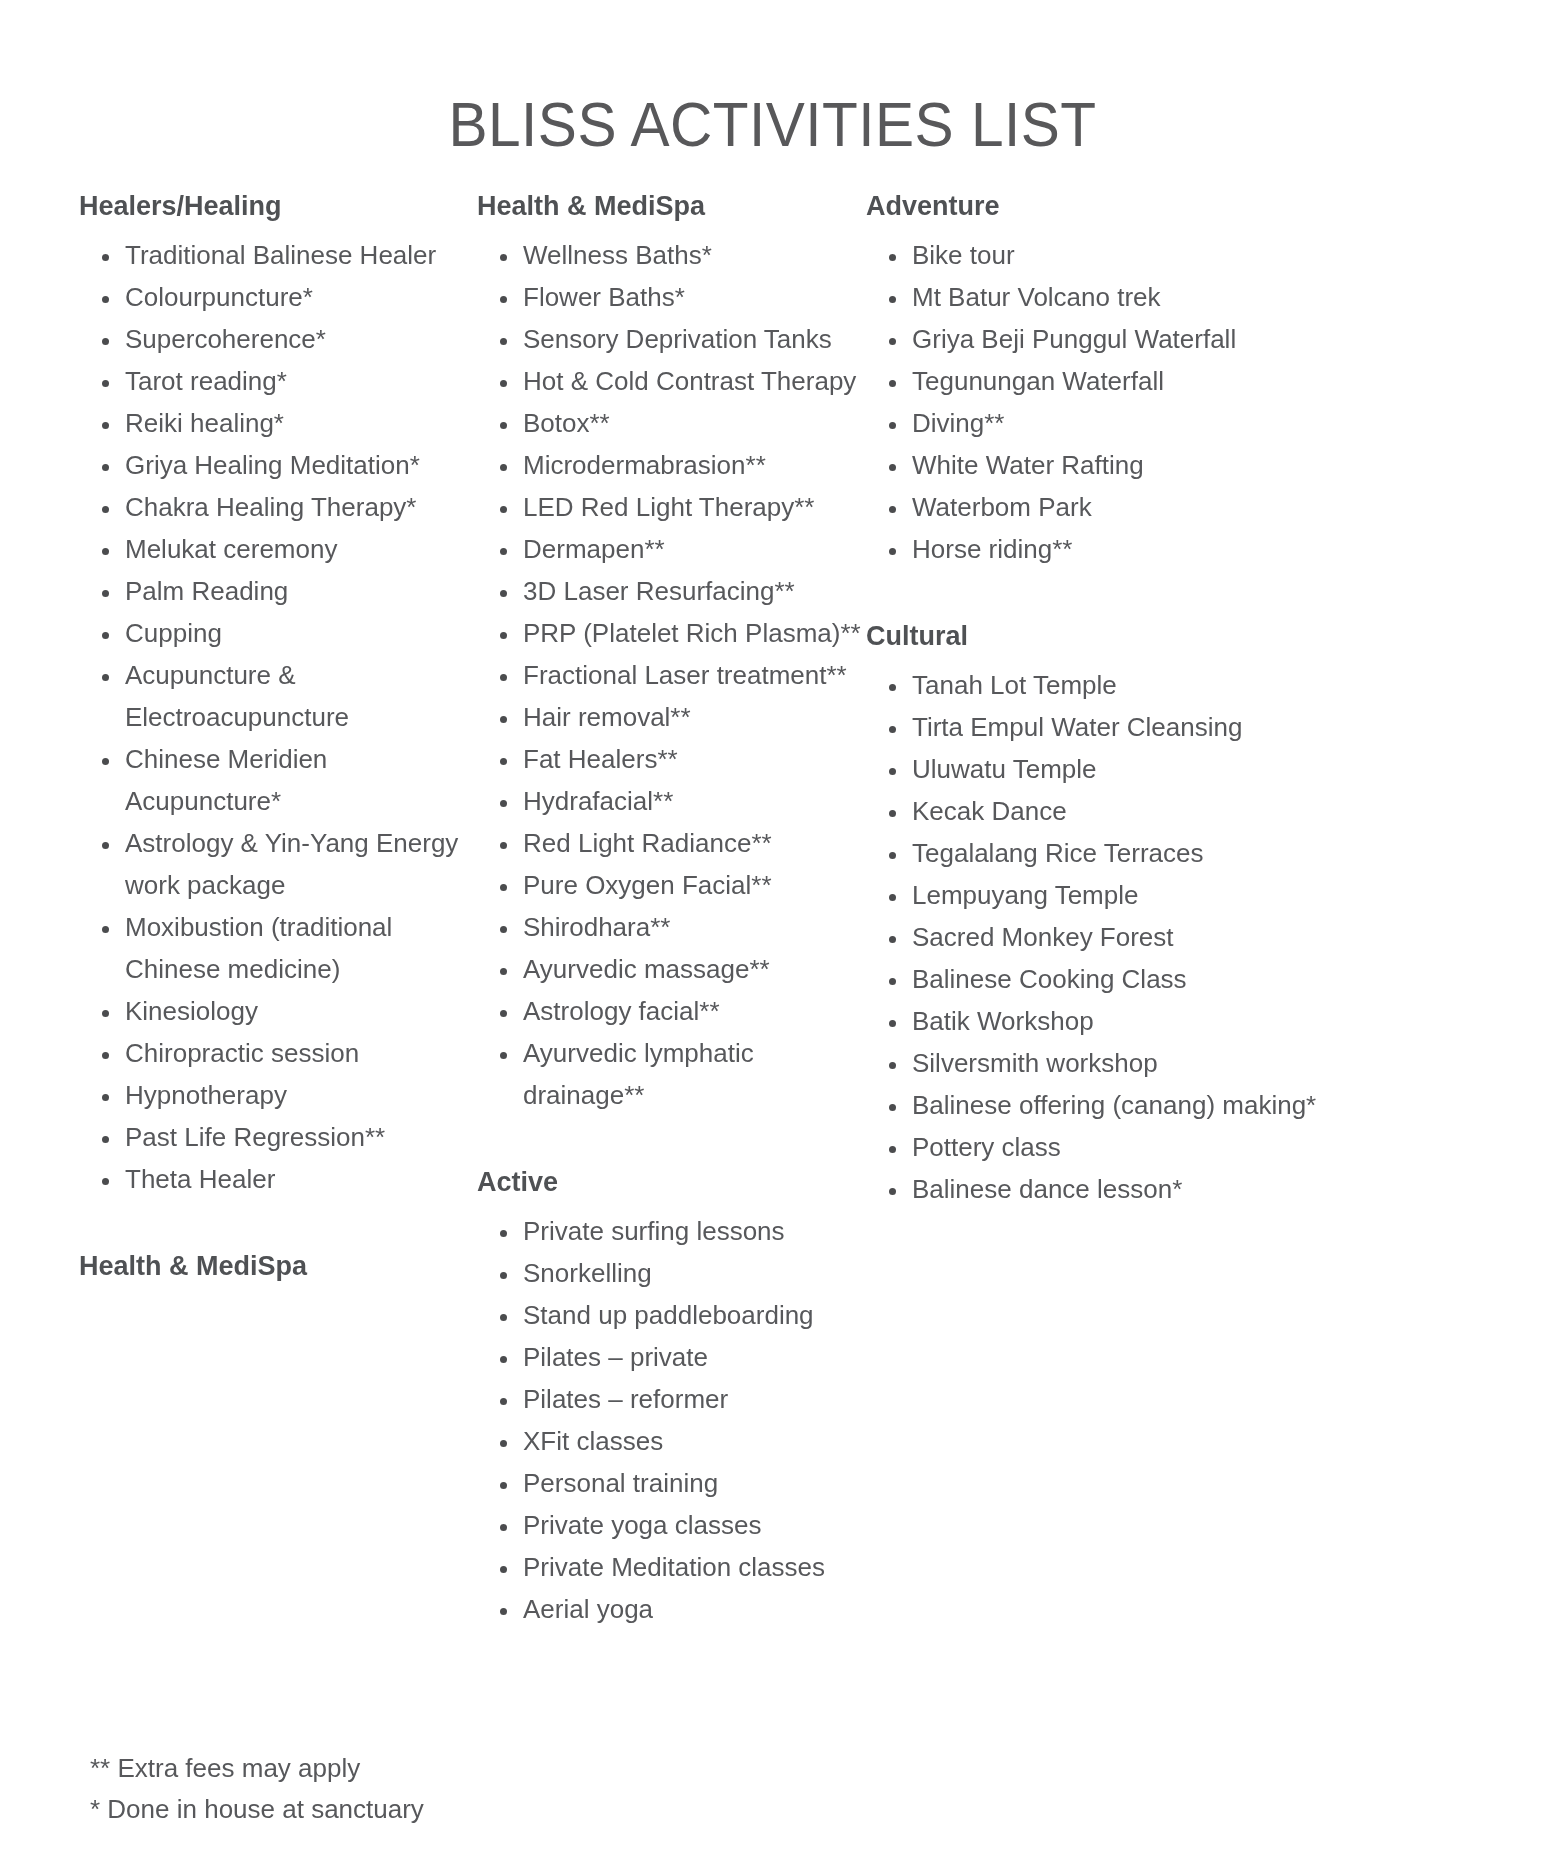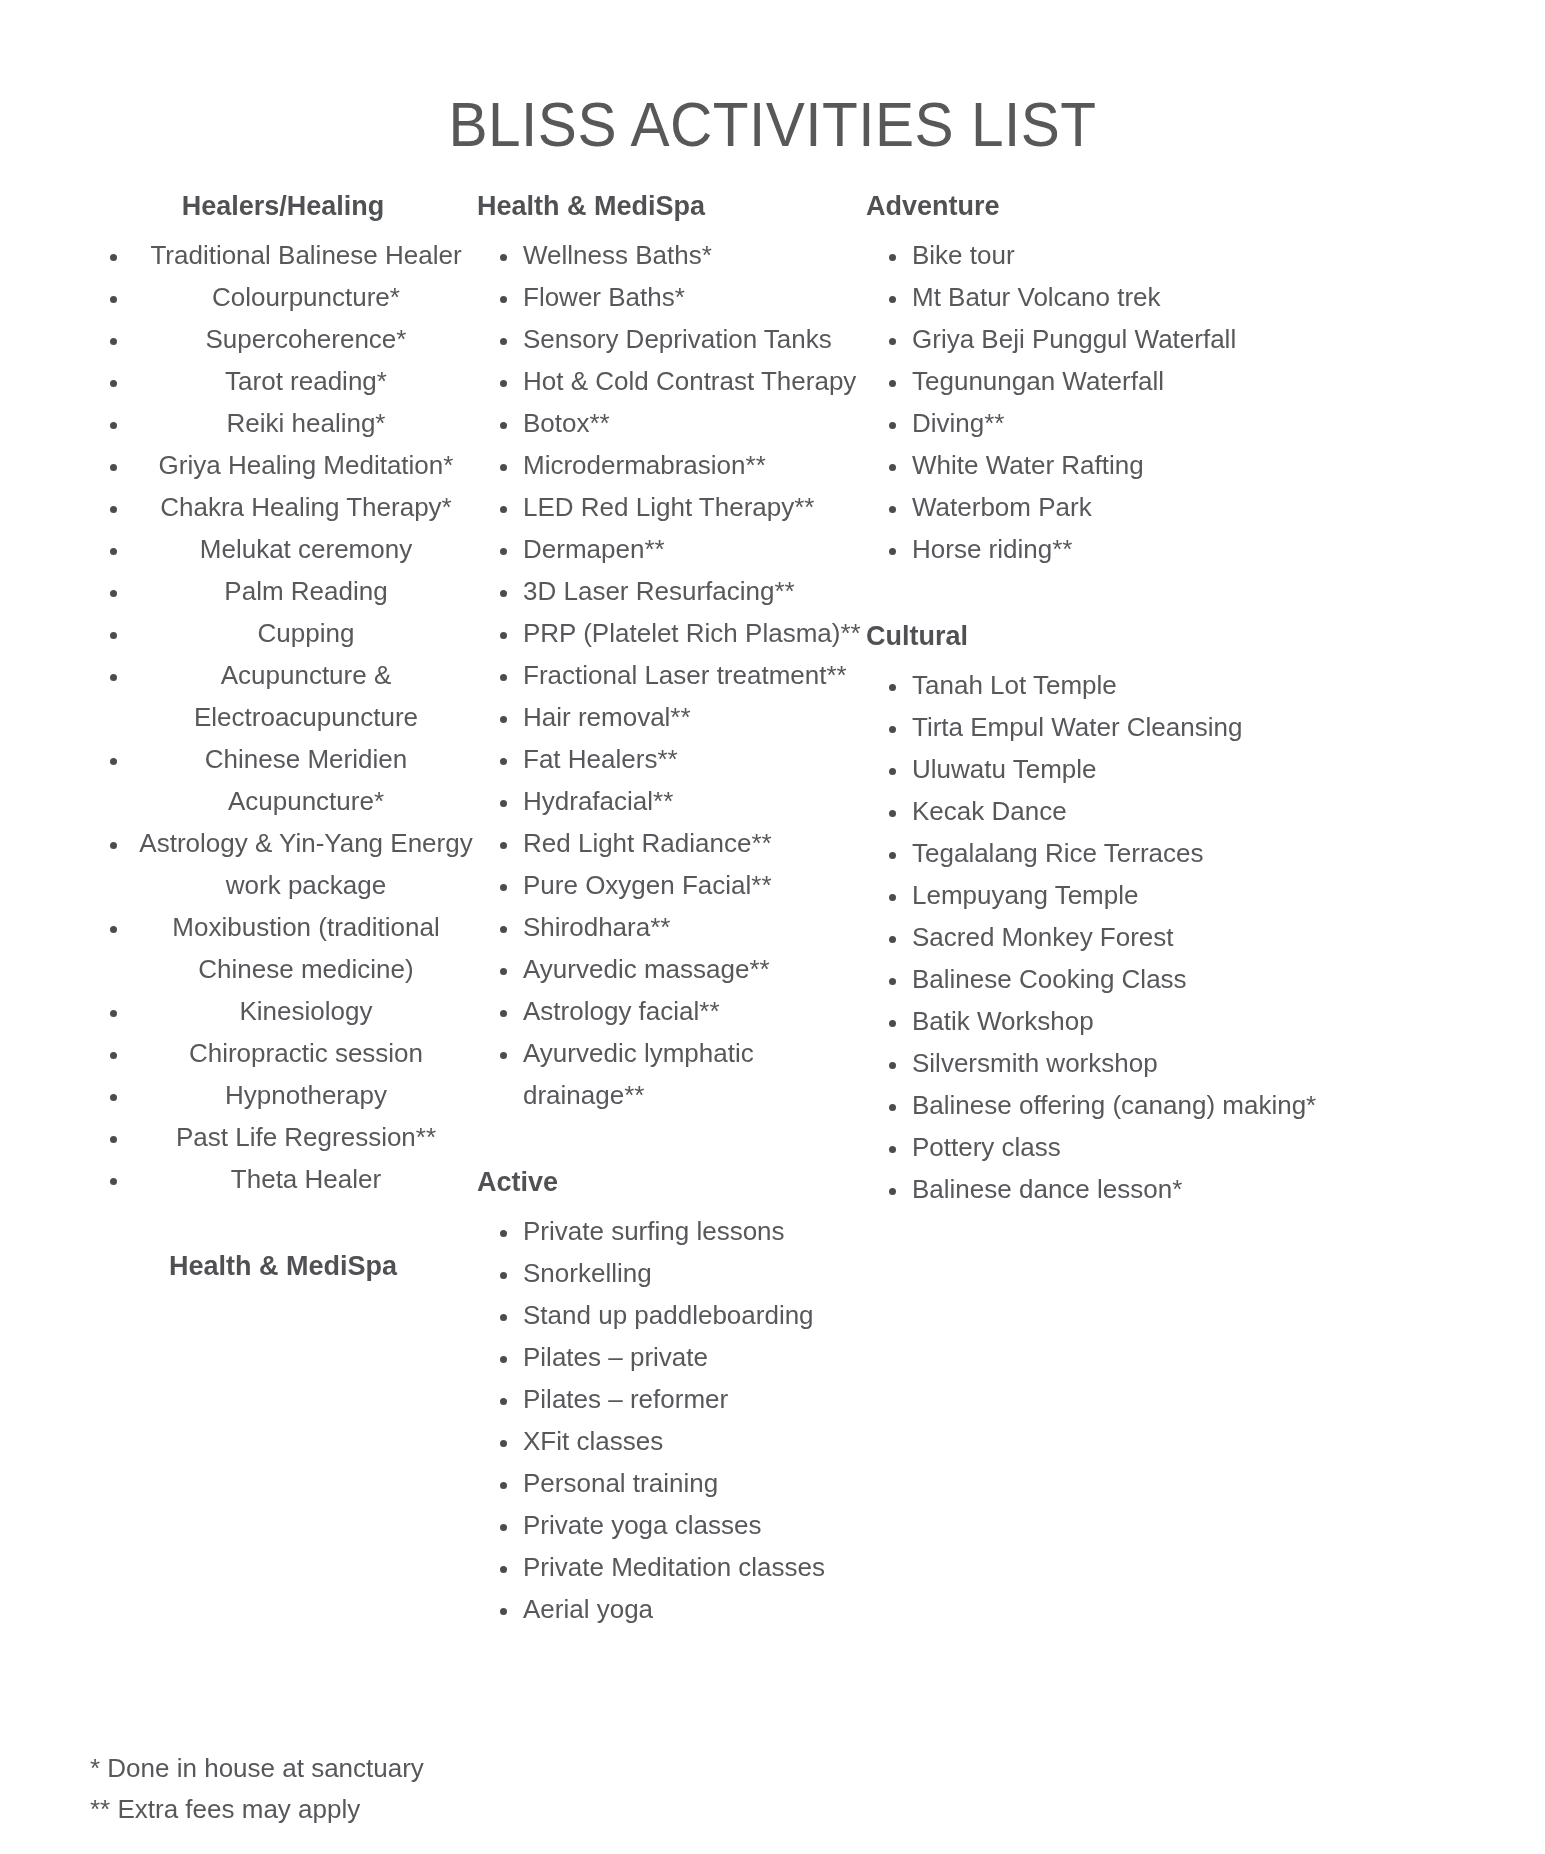--- a/index.html
+++ b/index.html
@@ -21,21 +21,21 @@
     text-align: center;
     font-size: 63px;
     font-weight: 400;
     letter-spacing: 0.5px;
     color: #58585a;
     transform: scaleX(0.93);
     transform-origin: 50% 50%;
     white-space: nowrap;
   }
   .column { position: absolute; top: 188px; }
-  #col-1 { left: 87px;  width: 392px; text-align: center; }
+  #col-1 { left: 79px;  width: 392px; }
   #col-2 { left: 477px; width: 392px; }
   #col-3 { left: 866px; width: 452px; }
   .section + .section { margin-top: 48px; }
   .sec-heading {
     margin: 0 0 10px 0;
     font-size: 27px;
     line-height: 36px;
     font-weight: 700;
     color: #4f5154;
   }
@@ -165,16 +165,16 @@
           <li class="item">Batik Workshop</li>
           <li class="item">Silversmith workshop</li>
           <li class="item">Balinese offering (canang) making*</li>
           <li class="item">Pottery class</li>
           <li class="item">Balinese dance lesson*</li>
         </ul>
       </section>
     </div>
 
   <div class="footnotes">
+    <div>** Extra fees may apply</div>
     <div>* Done in house at sanctuary</div>
-    <div>** Extra fees may apply</div>
   </div>
 </div>
 
 </body></html>

